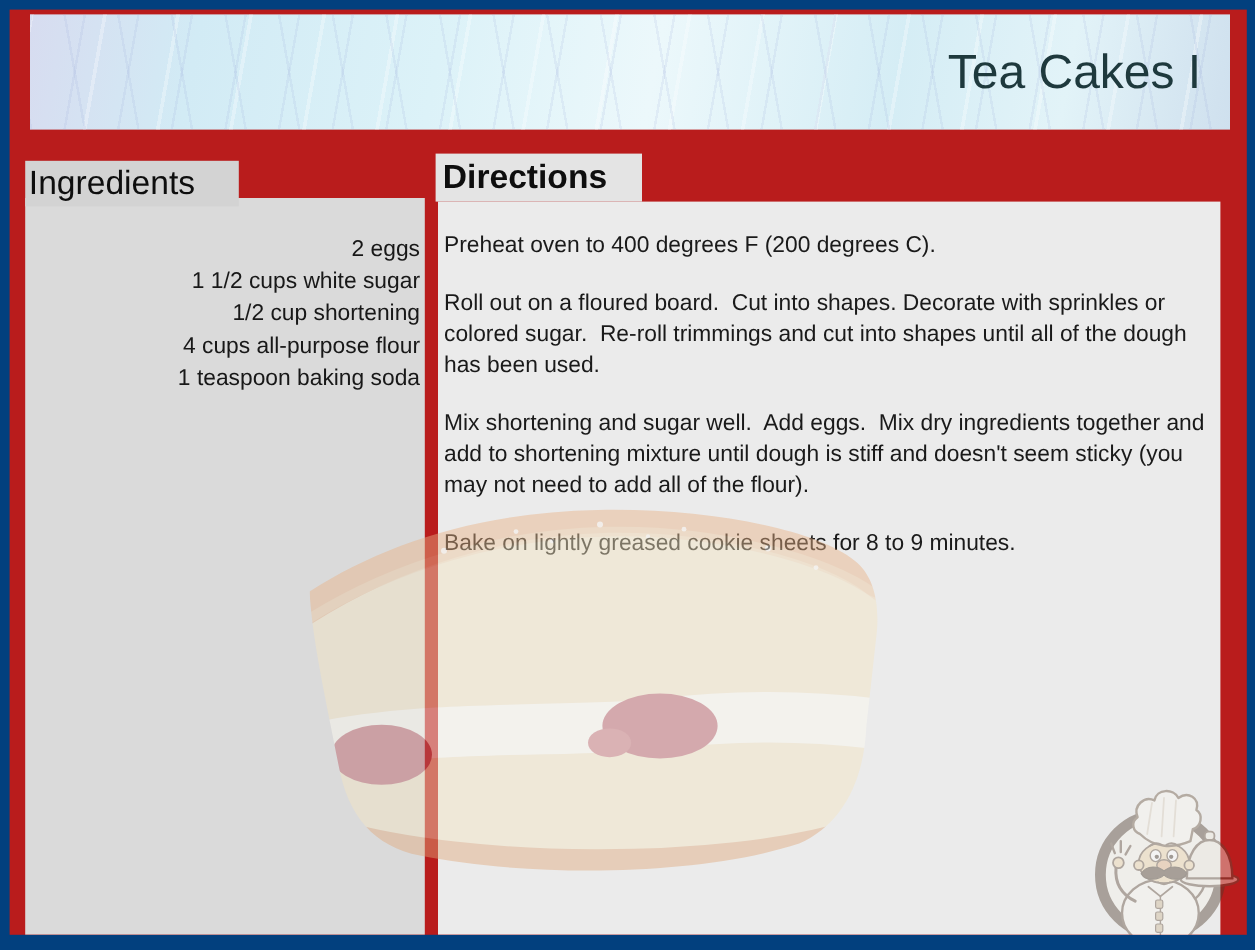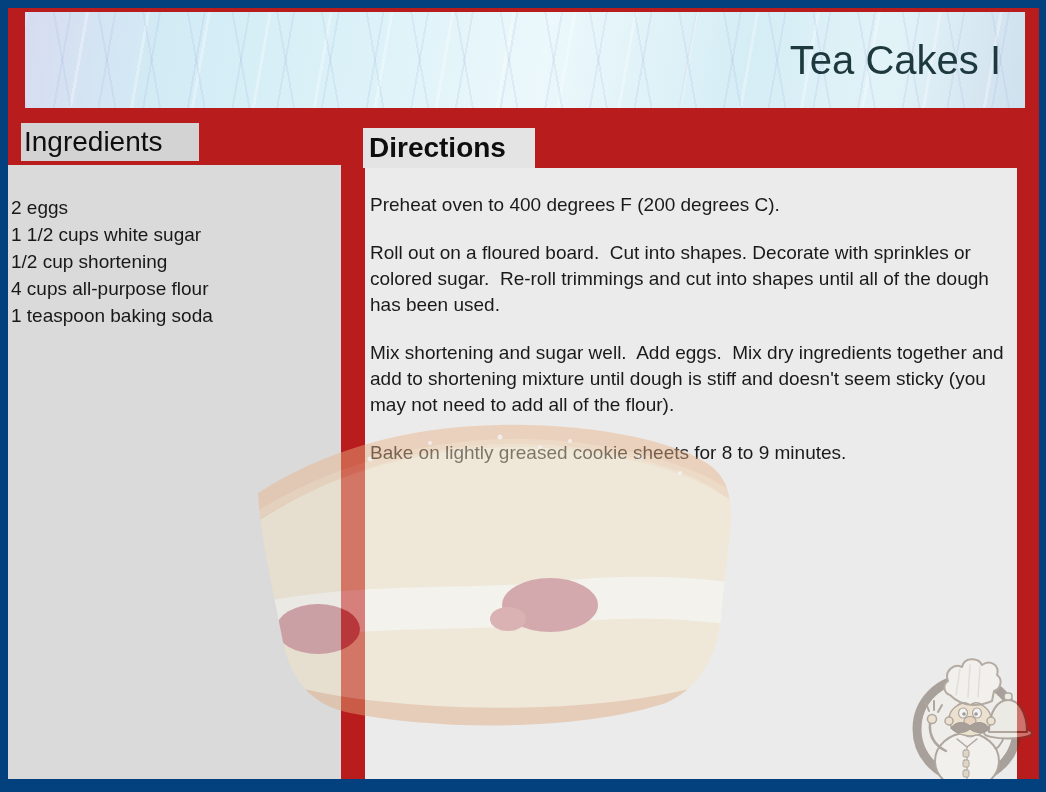--- a/index.html
+++ b/index.html
@@ -45,39 +45,40 @@
   .section-heading {
     position: absolute;
     font-size: 28px;
     font-weight: 400;
     color: #0e0e0e;
     display: flex;
     align-items: center;
     z-index: 2;
   }
   .ing-heading {
-    left: 13px; top: 115px;
+    left: 13px; top: 126px;
     width: 175px; height: 38px;
     background: #d3d3d3;
     padding-left: 3px;
   }
   .dir-heading {
     left: 355px; top: 120px;
     width: 166px; height: 40px;
     background: #e4e4e4;
     padding-left: 6px;
     font-weight: bold;
   }
 
   
   .panel { position: absolute; z-index: 1; }
   .ing-panel {
-    left: 0; top: 157px;
+    left: 13px; top: 157px;
     width: 333px; height: 614px;
     background: #dadada;
+    text-align: right;
   }
   .dir-panel {
     left: 357px; top: 160px;
     width: 652px; height: 611px;
     background: #ebebeb;
   }
 
   .ing-list {
     padding: 29px 4px 0 3px;
     font-size: 19px;

